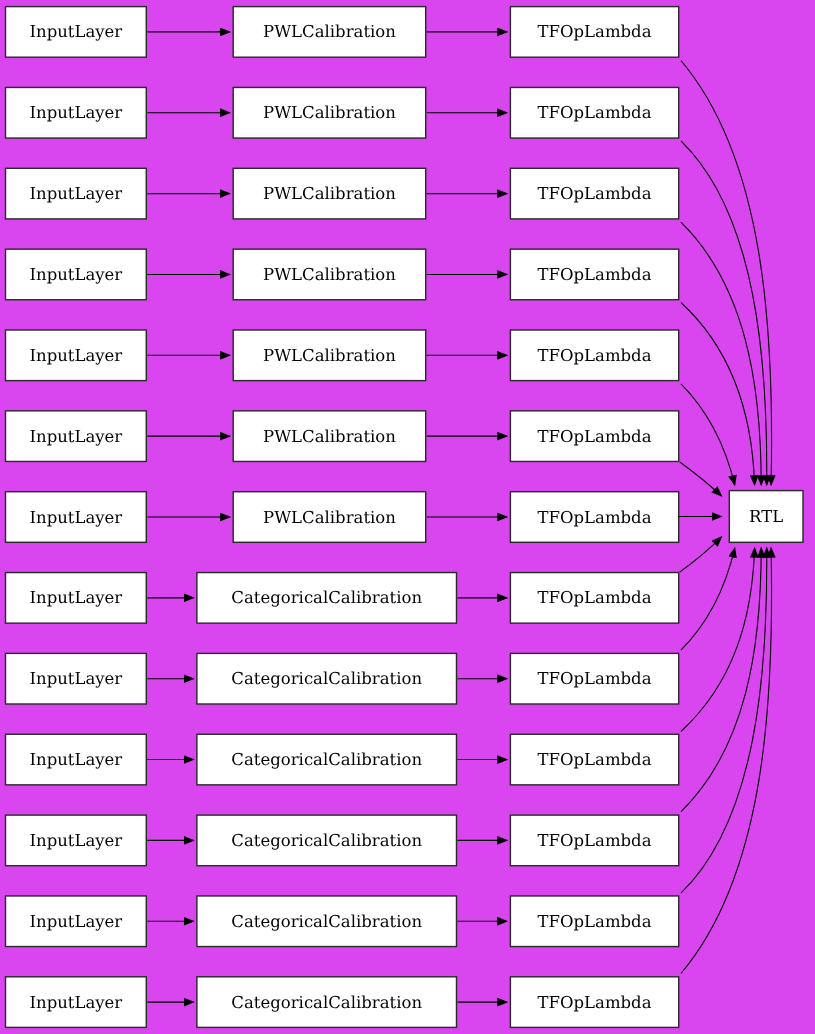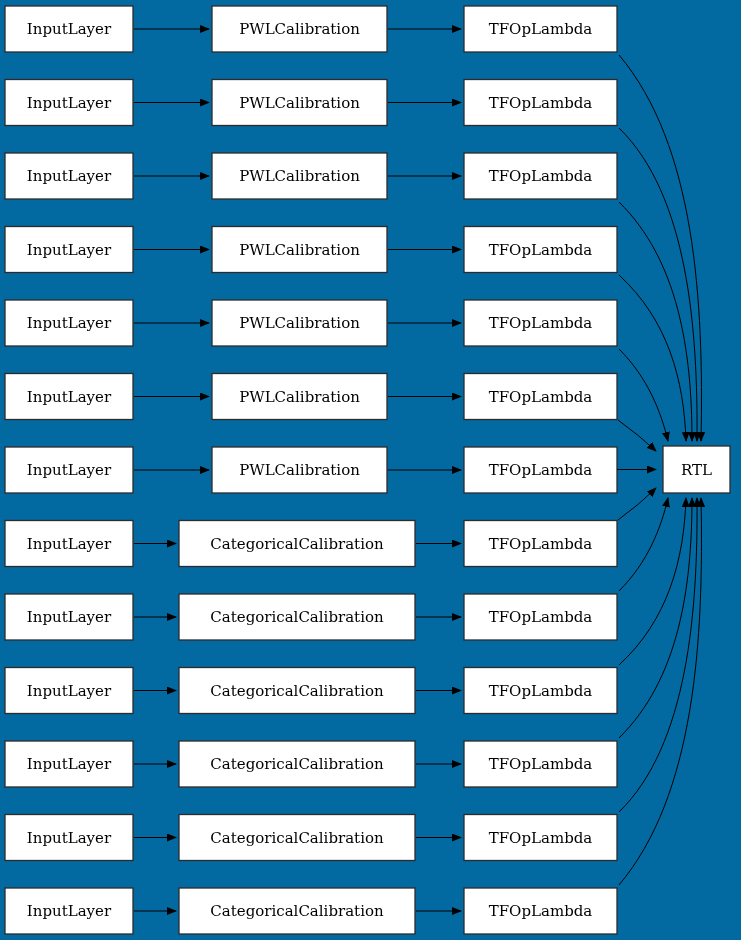--- a/index.html
+++ b/index.html
@@ -4,21 +4,21 @@
 <style>
   html, body {
     margin: 0;
     padding: 0;
     background: #ffffff;
   }
   #stage {
     position: relative;
     width: 741px;
     height: 940px;
-    background: #0369a1;
+    background: #d946ef;
     font-family: "DejaVu Serif", "Liberation Serif", serif;
   }
   svg text {
     font-family: "DejaVu Serif", "Liberation Serif", serif;
     font-size: 15px;
     fill: #000000;
   }
 </style>
 </head>
 <body>

